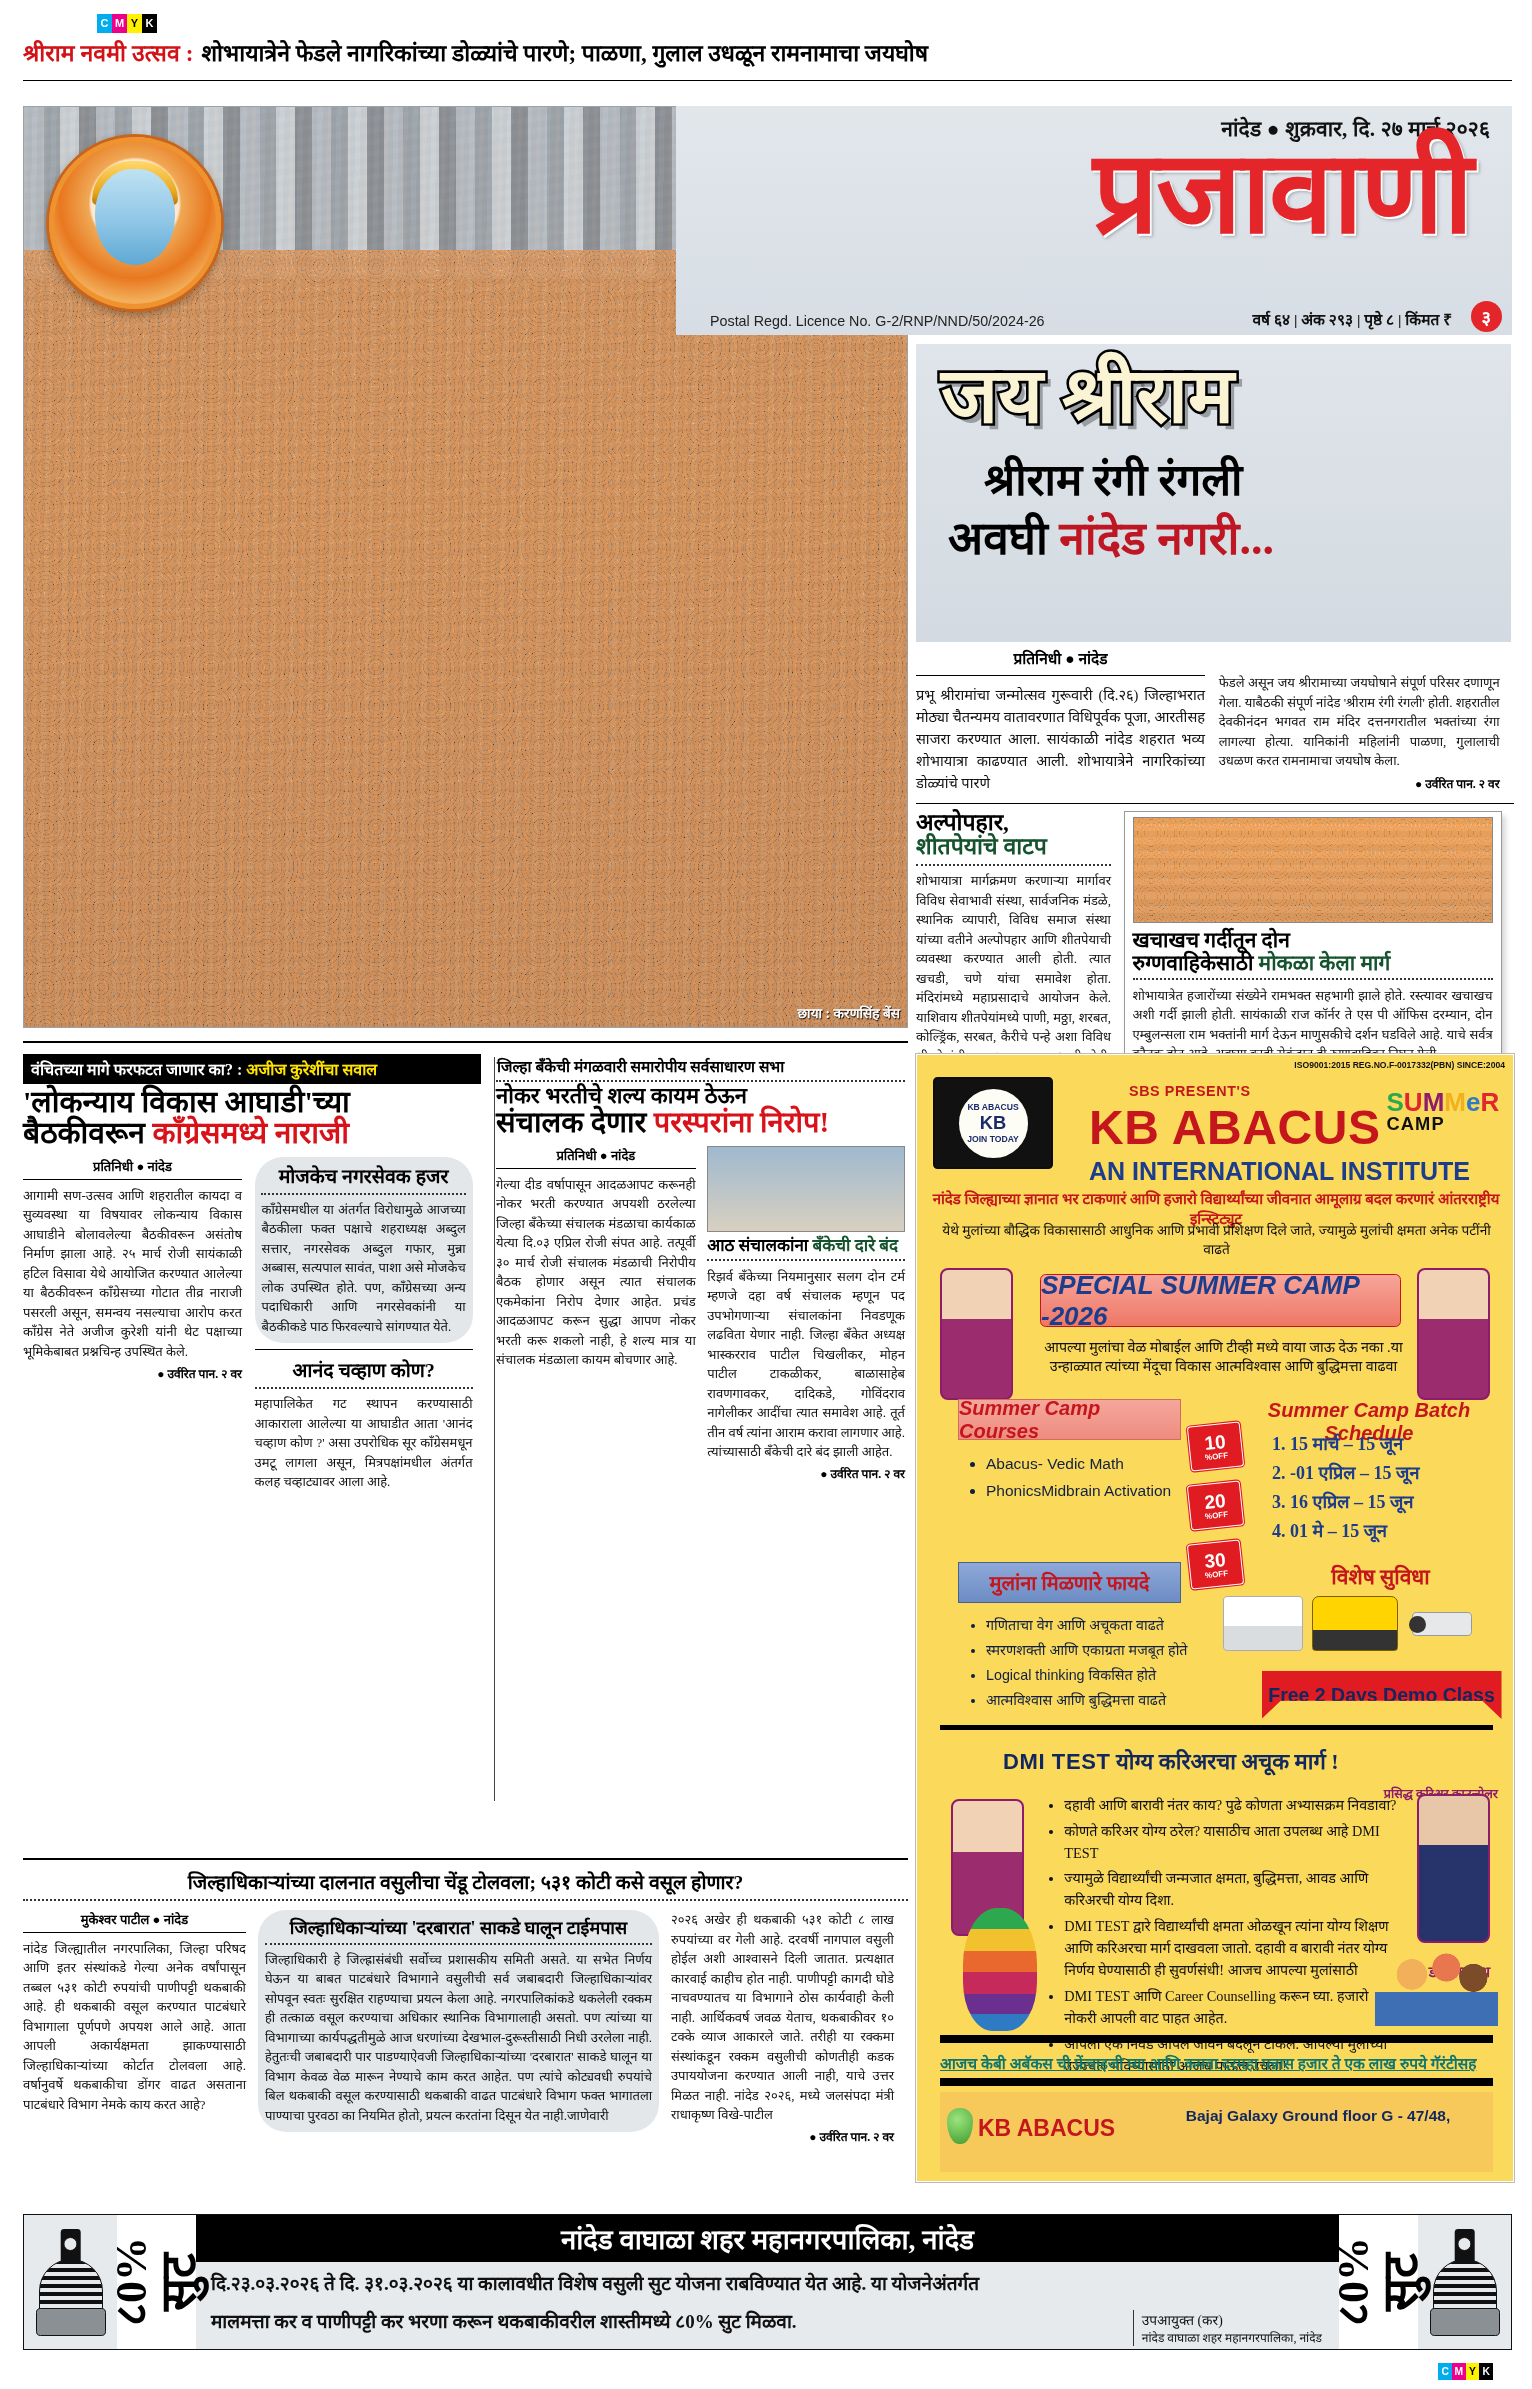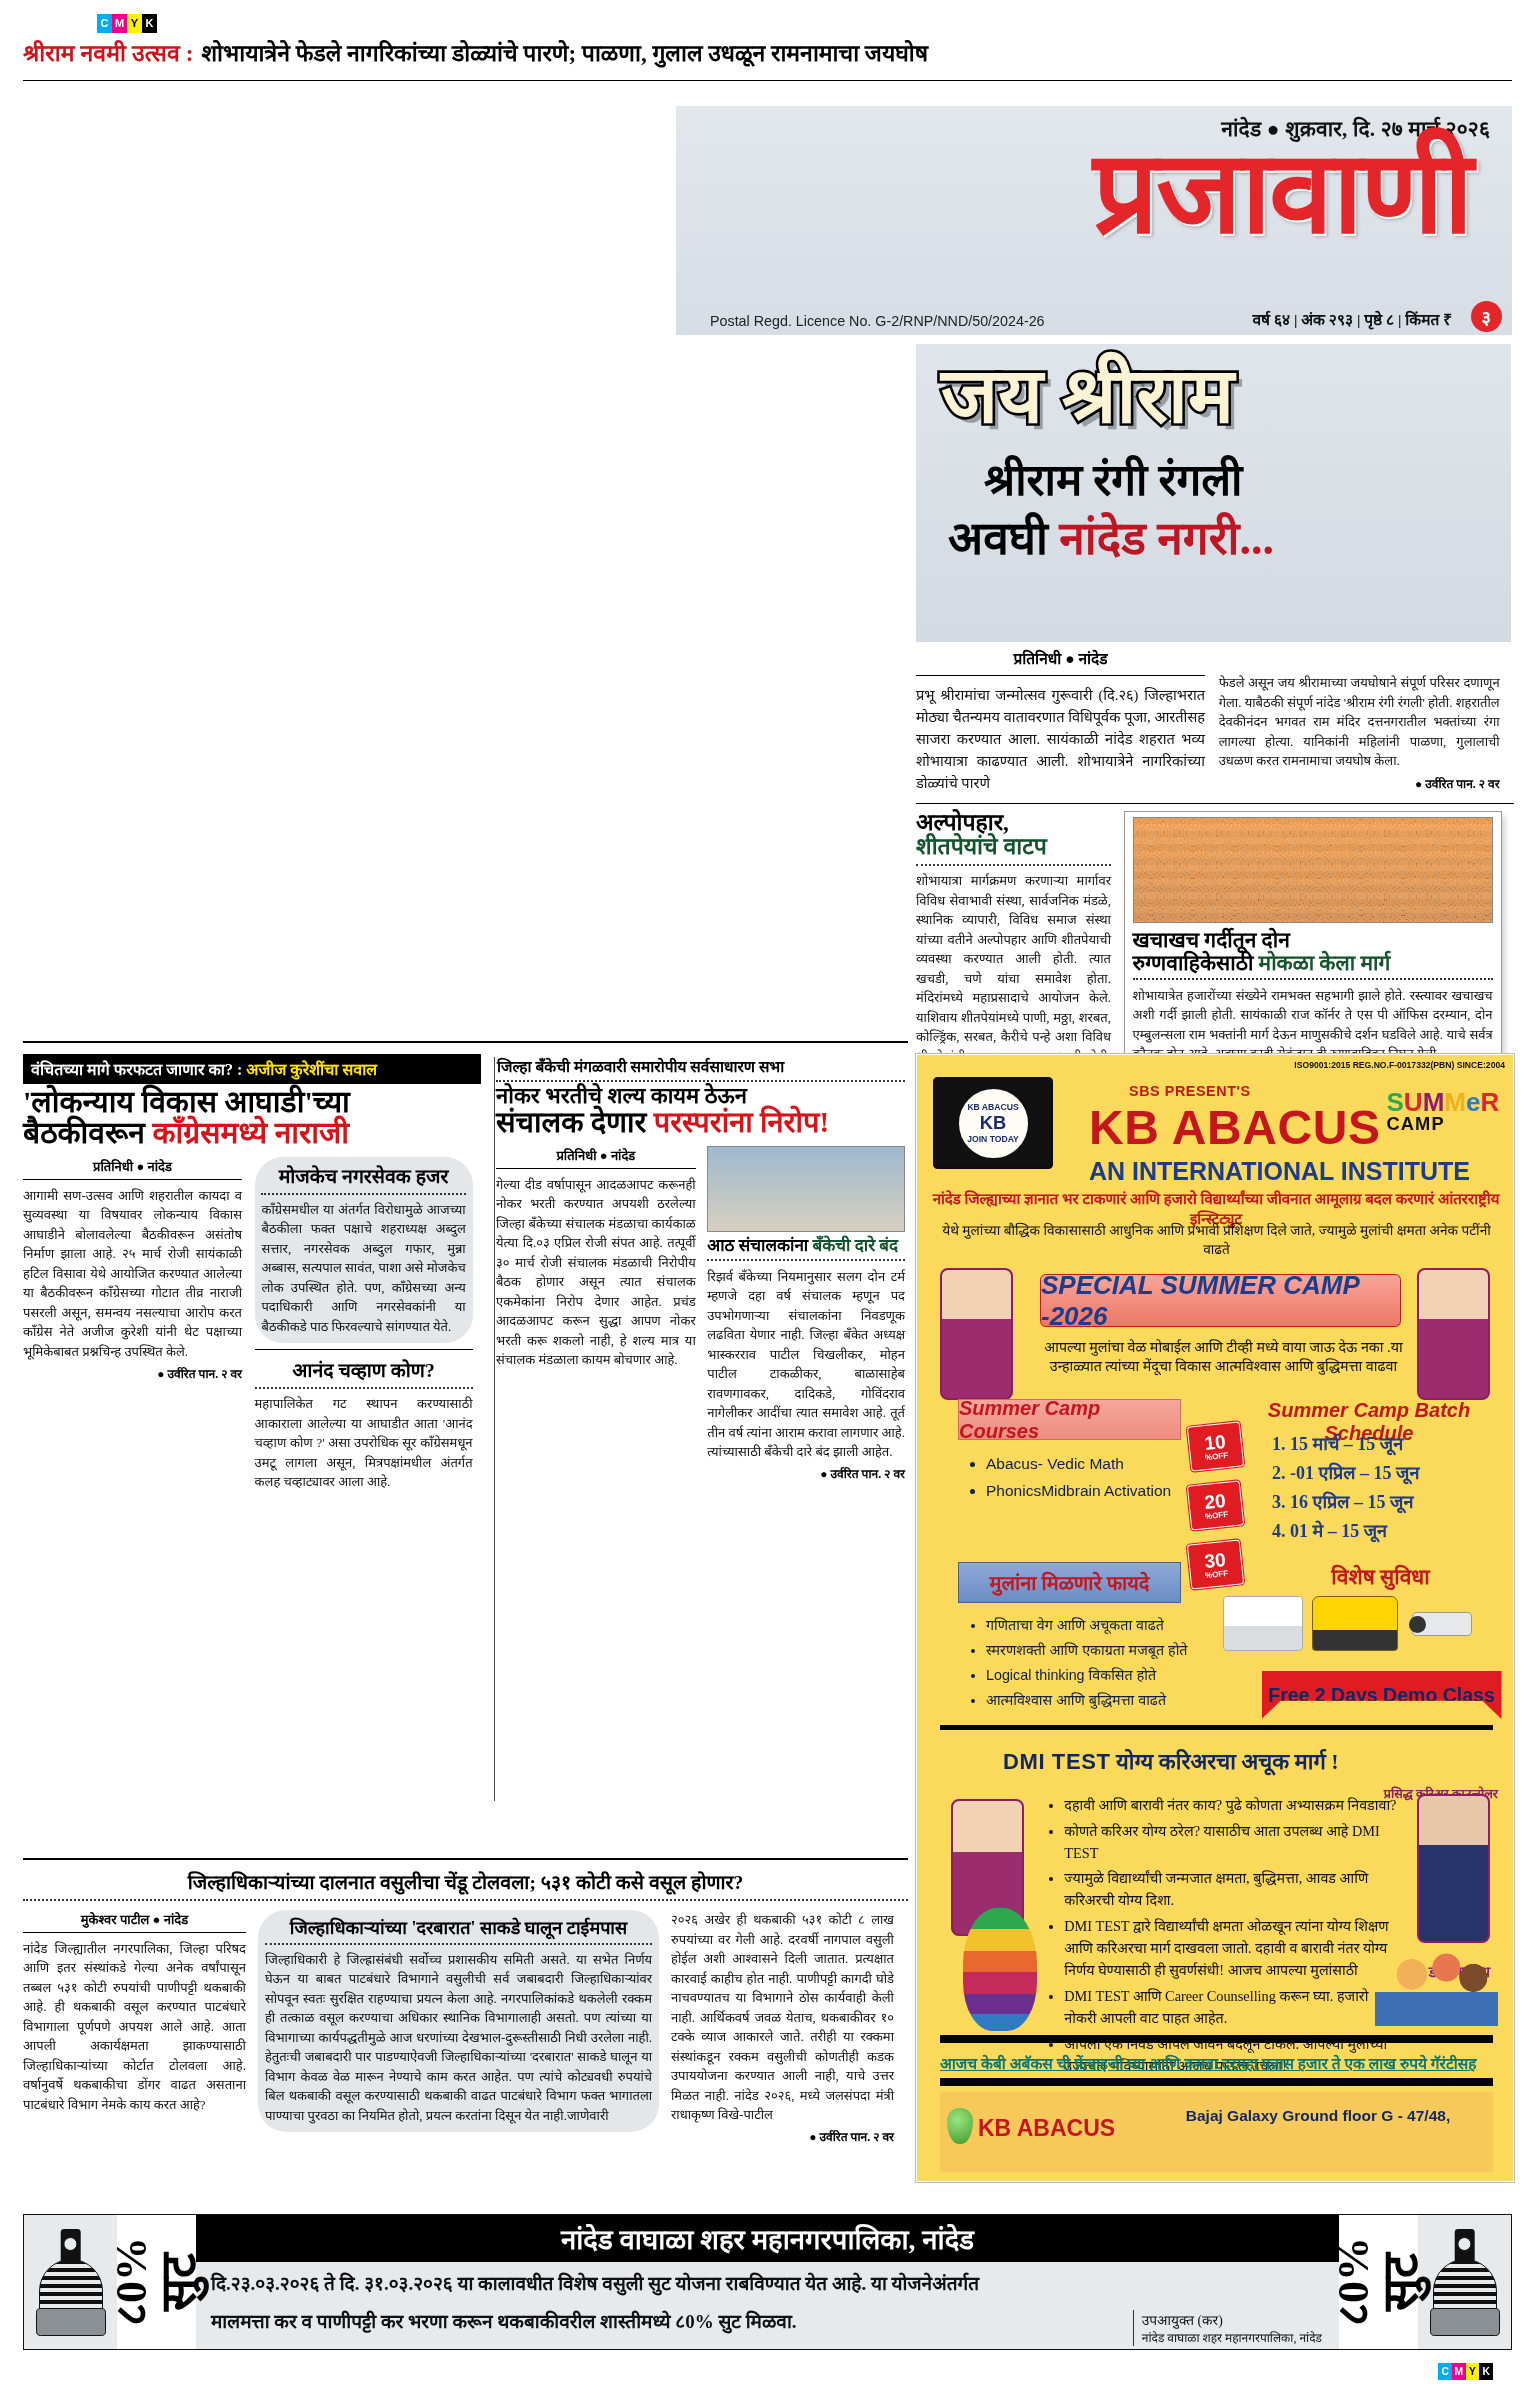--- a/index.html
+++ b/index.html
@@ -325,20 +325,29 @@
     <span class="y">Y</span>
     <span class="k">K</span>
   </div>
 
   <div class="top-banner">
     <span class="red">श्रीराम नवमी उत्सव :</span>
     <span class="blk" style="margin-left:8px">शोभायात्रेने फेडले नागरिकांच्या डोळ्यांचे पारणे; पाळणा, गुलाल उधळून रामनामाचा जयघोष</span>
   </div>
   <div class="hr-thin" style="top:80px"></div>
 
+  <div class="hero-photo">
+    <div class="sky"></div>
+    <div class="crowd"></div>
+    <div class="ram-medallion">
+      <div class="crown"></div>
+      <div class="face"></div>
+    </div>
+    <div class="hero-caption">छाया : करणसिंह बेंस</div>
+  </div>
 
   <div class="masthead">
     <div class="mh-date">नांदेड ● शुक्रवार, दि. २७ मार्च २०२६</div>
     <div class="mh-logo">प्रजावाणी</div>
     <div class="mh-regd">Postal Regd. Licence No. G-2/RNP/NND/50/2024-26</div>
     <div class="mh-meta">वर्ष ६४ | अंक २९३ | पृष्ठे ८ | किंमत ₹</div>
     <div class="mh-price">३</div>
   </div>
 
   <div class="lead-block">

